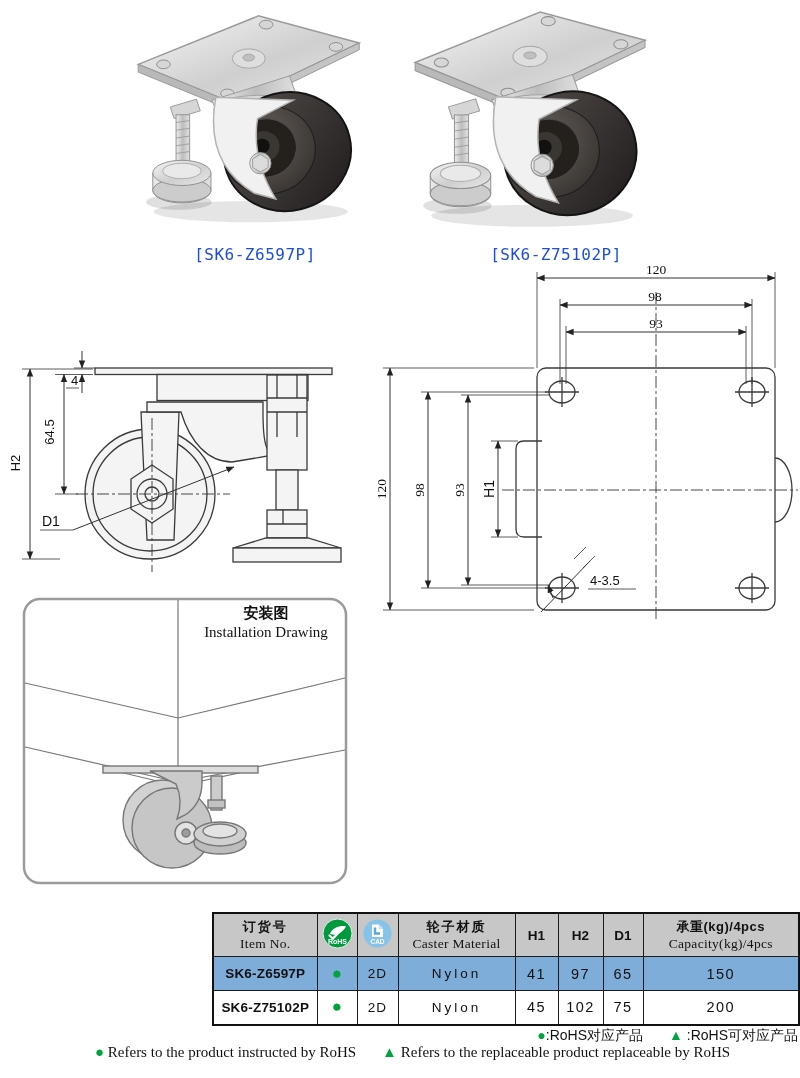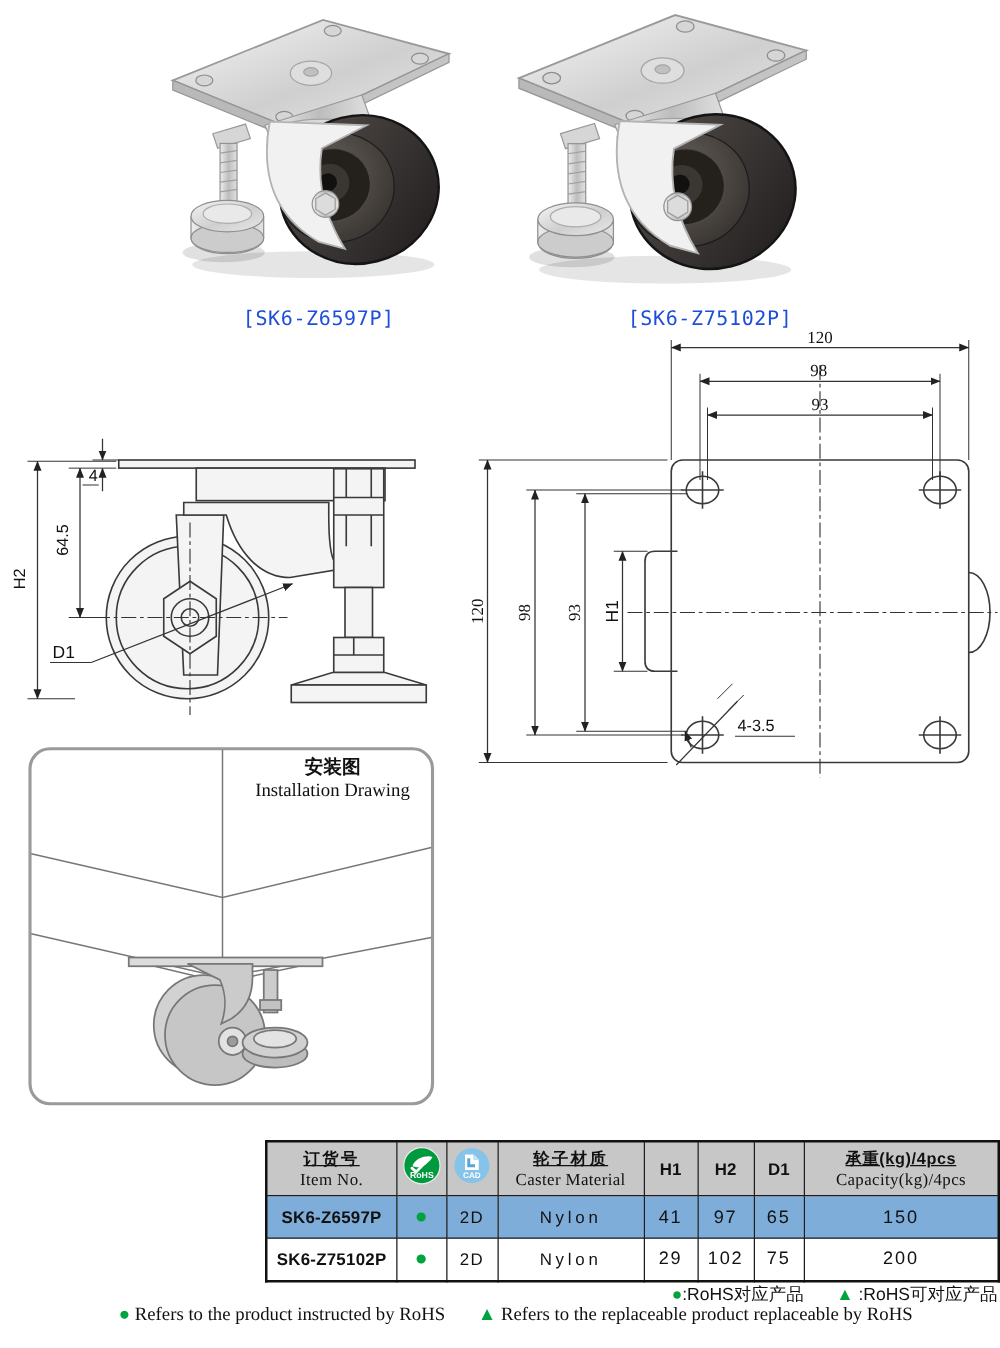--- a/index.html
+++ b/index.html
@@ -20,21 +20,21 @@
   .install-title-zh{font:bold 15px "Liberation Sans",sans-serif;fill:#111;}
   .install-title-en{font:15px "Liberation Serif",serif;fill:#111;}
   
   .spec-table{position:absolute;left:212px;top:912px;width:586px;border-collapse:collapse;
       table-layout:fixed;border:2.5px solid #111;}
   .spec-table th,.spec-table td{border:1.4px solid #1c1c1c;text-align:center;vertical-align:middle;padding:0;}
   .spec-table thead th{background:#c7c7c7;height:42px;}
   .spec-table tbody tr{height:34px;}
   .row-hl{background:#7fadd9;padding-left:23px;}
   .row-plain{background:#ffffff;}
-  .hz{font:bold 13px "Liberation Sans",sans-serif;letter-spacing:2px;text-decoration:underline;}
+  .hz{font:bold 13px "Liberation Sans",sans-serif;letter-spacing:2px;}
   .he{font:13.5px "Liberation Serif",serif;letter-spacing:0.3px;}
   .hd{font:bold 13.5px "Liberation Sans",sans-serif;}
   .cell-item{font:bold 13.5px "Liberation Sans",sans-serif;letter-spacing:0.2px;}
   .cell-num{font:14.5px "Liberation Sans",sans-serif;letter-spacing:1.5px;margin-top:12px;}
   .cell-mat{font:13.5px "Liberation Sans",sans-serif;letter-spacing:3px;margin-top:21px;}
   .cell-cad{font:13.5px "Liberation Sans",sans-serif;letter-spacing:1px;}
   .gdot{color:#00a33e;font-size:17px;line-height:1;}
   
   .legend1{position:absolute;left:400px;top:1027px;width:398px;text-align:right;
       font:14px "Liberation Sans",sans-serif;color:#111;white-space:nowrap;}
@@ -121,21 +121,21 @@
   </svg>
 
   <svg class="abs" style="left:115px;top:6px" width="252" height="233" viewBox="0 0 260 240">
     <use href="#casterPhoto"></use>
   </svg>
   <svg class="abs" style="left:388px;top:2px" width="268" height="242" viewBox="0 0 260 240">
     <use href="#casterPhoto"></use>
   </svg>
 
   <div class="photo-label" style="left:145px">[SK6-Z6597P]</div>
-  <div class="photo-label" style="left:458px">[SK6-Z75102P]</div>
+  <div class="photo-label" style="left:446px">[SK6-Z75102P]</div>
 
   <svg class="abs" style="left:0;top:340px" width="380" height="238" viewBox="0 340 380 238">
 
     <g>
       <circle cx="150" cy="494" r="65" class="fillpart" fill="#ececec"></circle>
       <circle cx="150" cy="494" r="57" class="ln" fill="#fafafa"></circle>
     </g>
 
     <polygon points="141,412 179,412 174,540 147,540" class="fillpart"></polygon>
 
@@ -369,21 +369,21 @@
         <td class="cell-num">41</td>
         <td class="cell-num">97</td>
         <td class="cell-num">65</td>
         <td class="cell-num">150</td>
       </tr>
       <tr class="row-plain">
         <td class="cell-item">SK6-Z75102P</td>
         <td><span class="gdot">●</span></td>
         <td class="cell-cad">2D</td>
         <td class="cell-mat">Nylon</td>
-        <td class="cell-num">29</td>
+        <td class="cell-num">45</td>
         <td class="cell-num">102</td>
         <td class="cell-num">75</td>
         <td class="cell-num">200</td>
       </tr>
     </tbody>
   </table>
 
   <div class="legend1">
     <span class="gsym">●</span><span>:RoHS对应产品</span><span class="gap"></span><span class="gsym">▲</span> <span>:RoHS可对应产品</span>
   </div>

